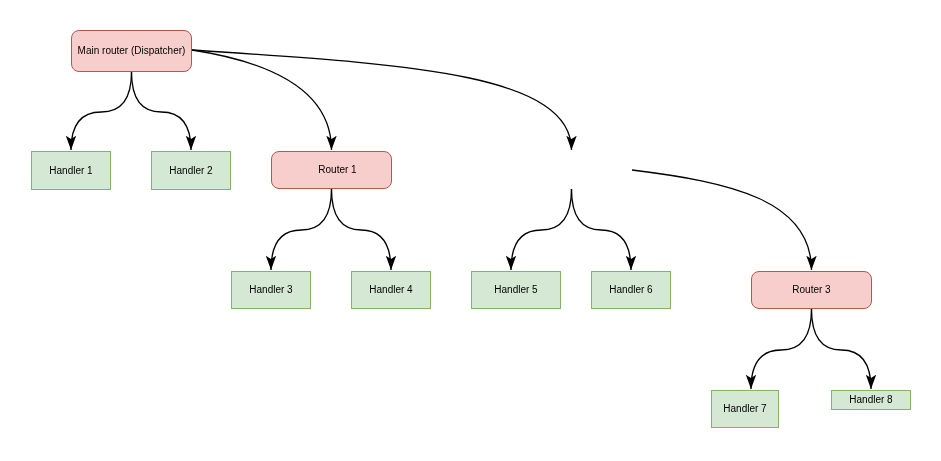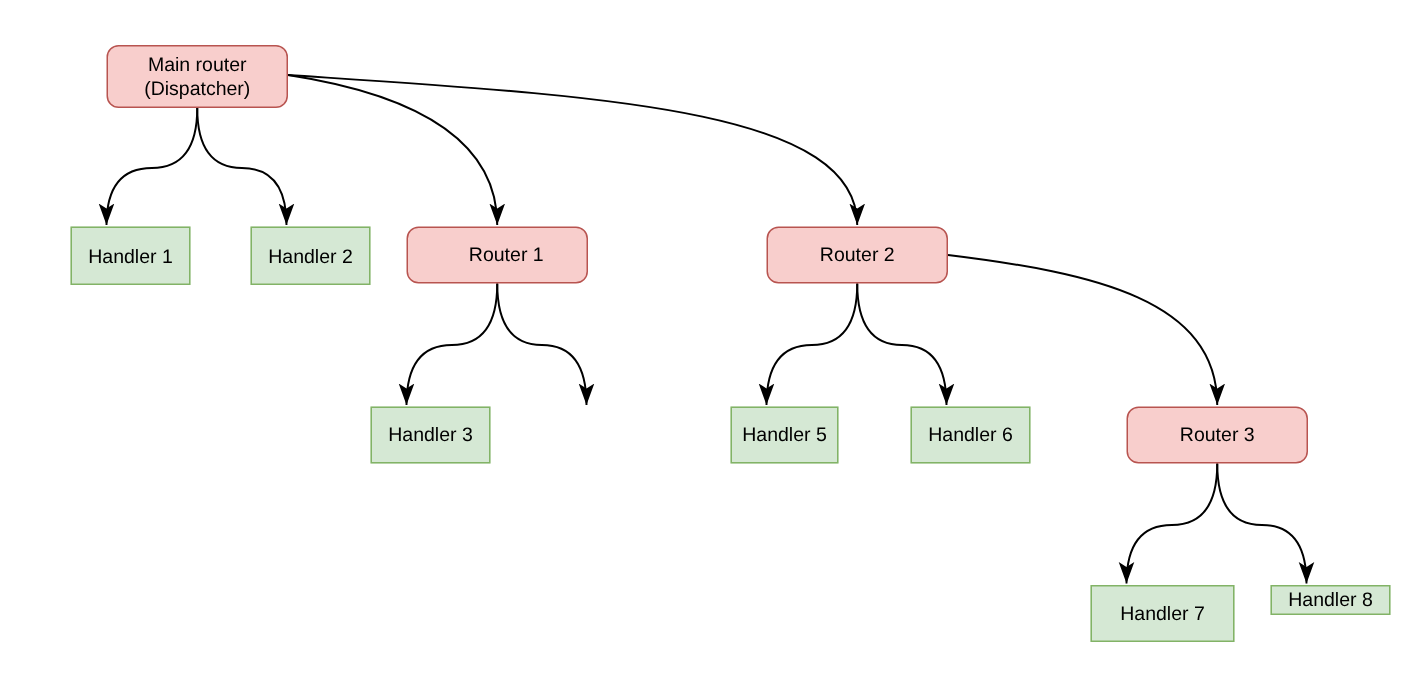--- a/index.html
+++ b/index.html
@@ -27,36 +27,34 @@
     fill: none;
     stroke: var(--edge-color, #000000);
     stroke-width: 1.3;
   }
   .node {
     position: absolute;
     box-sizing: border-box;
     display: flex;
     align-items: center;
     justify-content: center;
-    text-align: center;
-    font-size: 13px;
+    font-size: 10px;
     line-height: 16px;
     color: var(--text-color, #000000);
     padding: 2px 4px;
   }
   .node.router {
     background: var(--router-fill, #f8cecc);
     border: 1.3px solid var(--router-stroke, #b85450);
     border-radius: 8px;
   }
   .node.handler {
     background: var(--handler-fill, #d5e8d4);
     border: 1.3px solid var(--handler-stroke, #82b366);
     border-radius: 0;
-    margin-left: 16px;
   }
 </style>
 </head>
 <body>
 
 <div class="canvas">
 
   <svg class="edges" viewBox="0 0 941 461">
     <defs>
       <marker id="arrow" viewBox="0 -4.5 12 9" refX="11" refY="0" markerWidth="12" markerHeight="9" orient="auto">
@@ -86,42 +84,42 @@
   </div>
 
   <div class="node handler" style="left:151px; top:151px; width:80px; height:39px;">
     <span>Handler 2</span>
   </div>
 
   <div class="node router" style="left:271px; top:151px; width:121px; height:38px;padding-left:16px;">
     <span>Router 1</span>
   </div>
 
-  <div class="node router" style="left:511px; top:151px; width:121px; height:38px;">
-    <span>Router 2</span>
-  </div>
 
   <div class="node handler" style="left:231px; top:271px; width:80px; height:38px;">
     <span>Handler 3</span>
   </div>
 
+  <div class="node handler" style="left:351px; top:271px; width:80px; height:38px;">
+    <span>Handler 4</span>
+  </div>
 
-  <div class="node handler" style="left:471px; top:271px; width:72px; height:38px;">
+  <div class="node handler" style="left:471px; top:271px; width:90px; height:38px;">
     <span>Handler 5</span>
   </div>
 
   <div class="node handler" style="left:591px; top:271px; width:80px; height:38px;">
     <span>Handler 6</span>
   </div>
 
   <div class="node router" style="left:751px; top:271px; width:121px; height:38px;">
     <span>Router 3</span>
   </div>
 
-  <div class="node handler" style="left:711px; top:390px; width:96px; height:38px;">
+  <div class="node handler" style="left:711px; top:390px; width:68px; height:38px;">
     <span>Handler 7</span>
   </div>
 
   <div class="node handler" style="left:831px; top:390px; width:80px; height:20px;">
     <span>Handler 8</span>
   </div>
 
 </div>
 
 </body></html>

